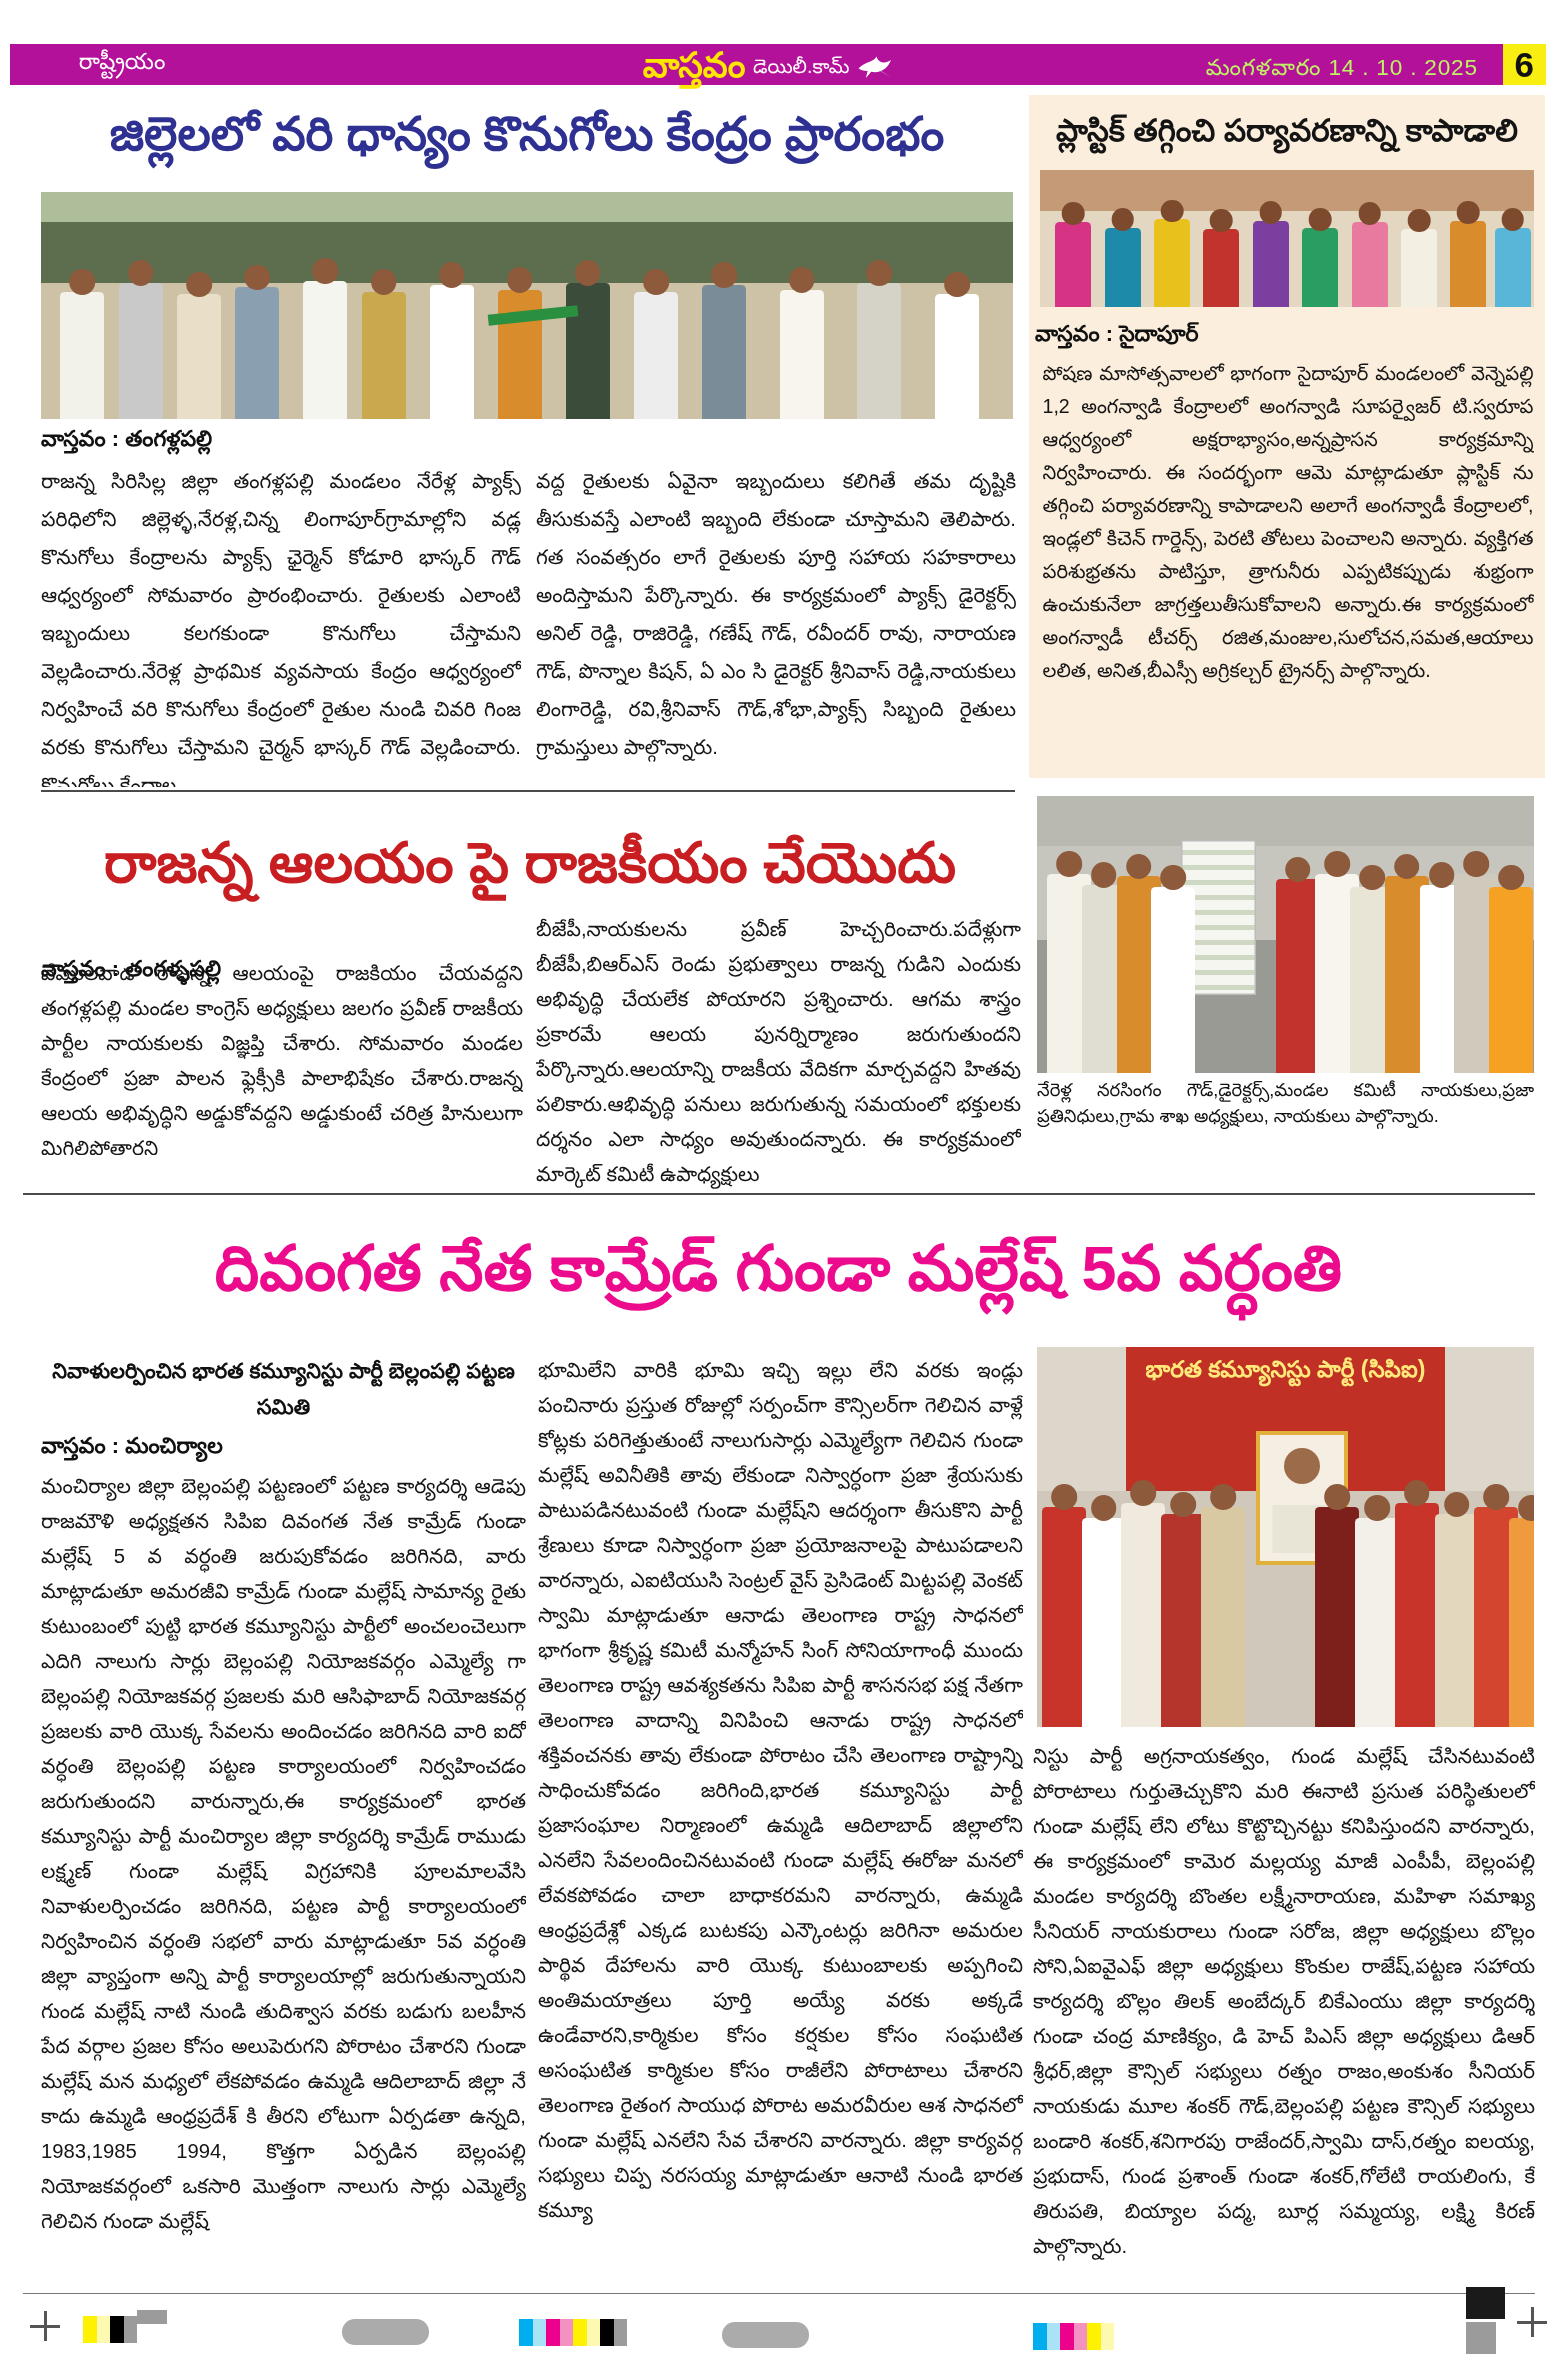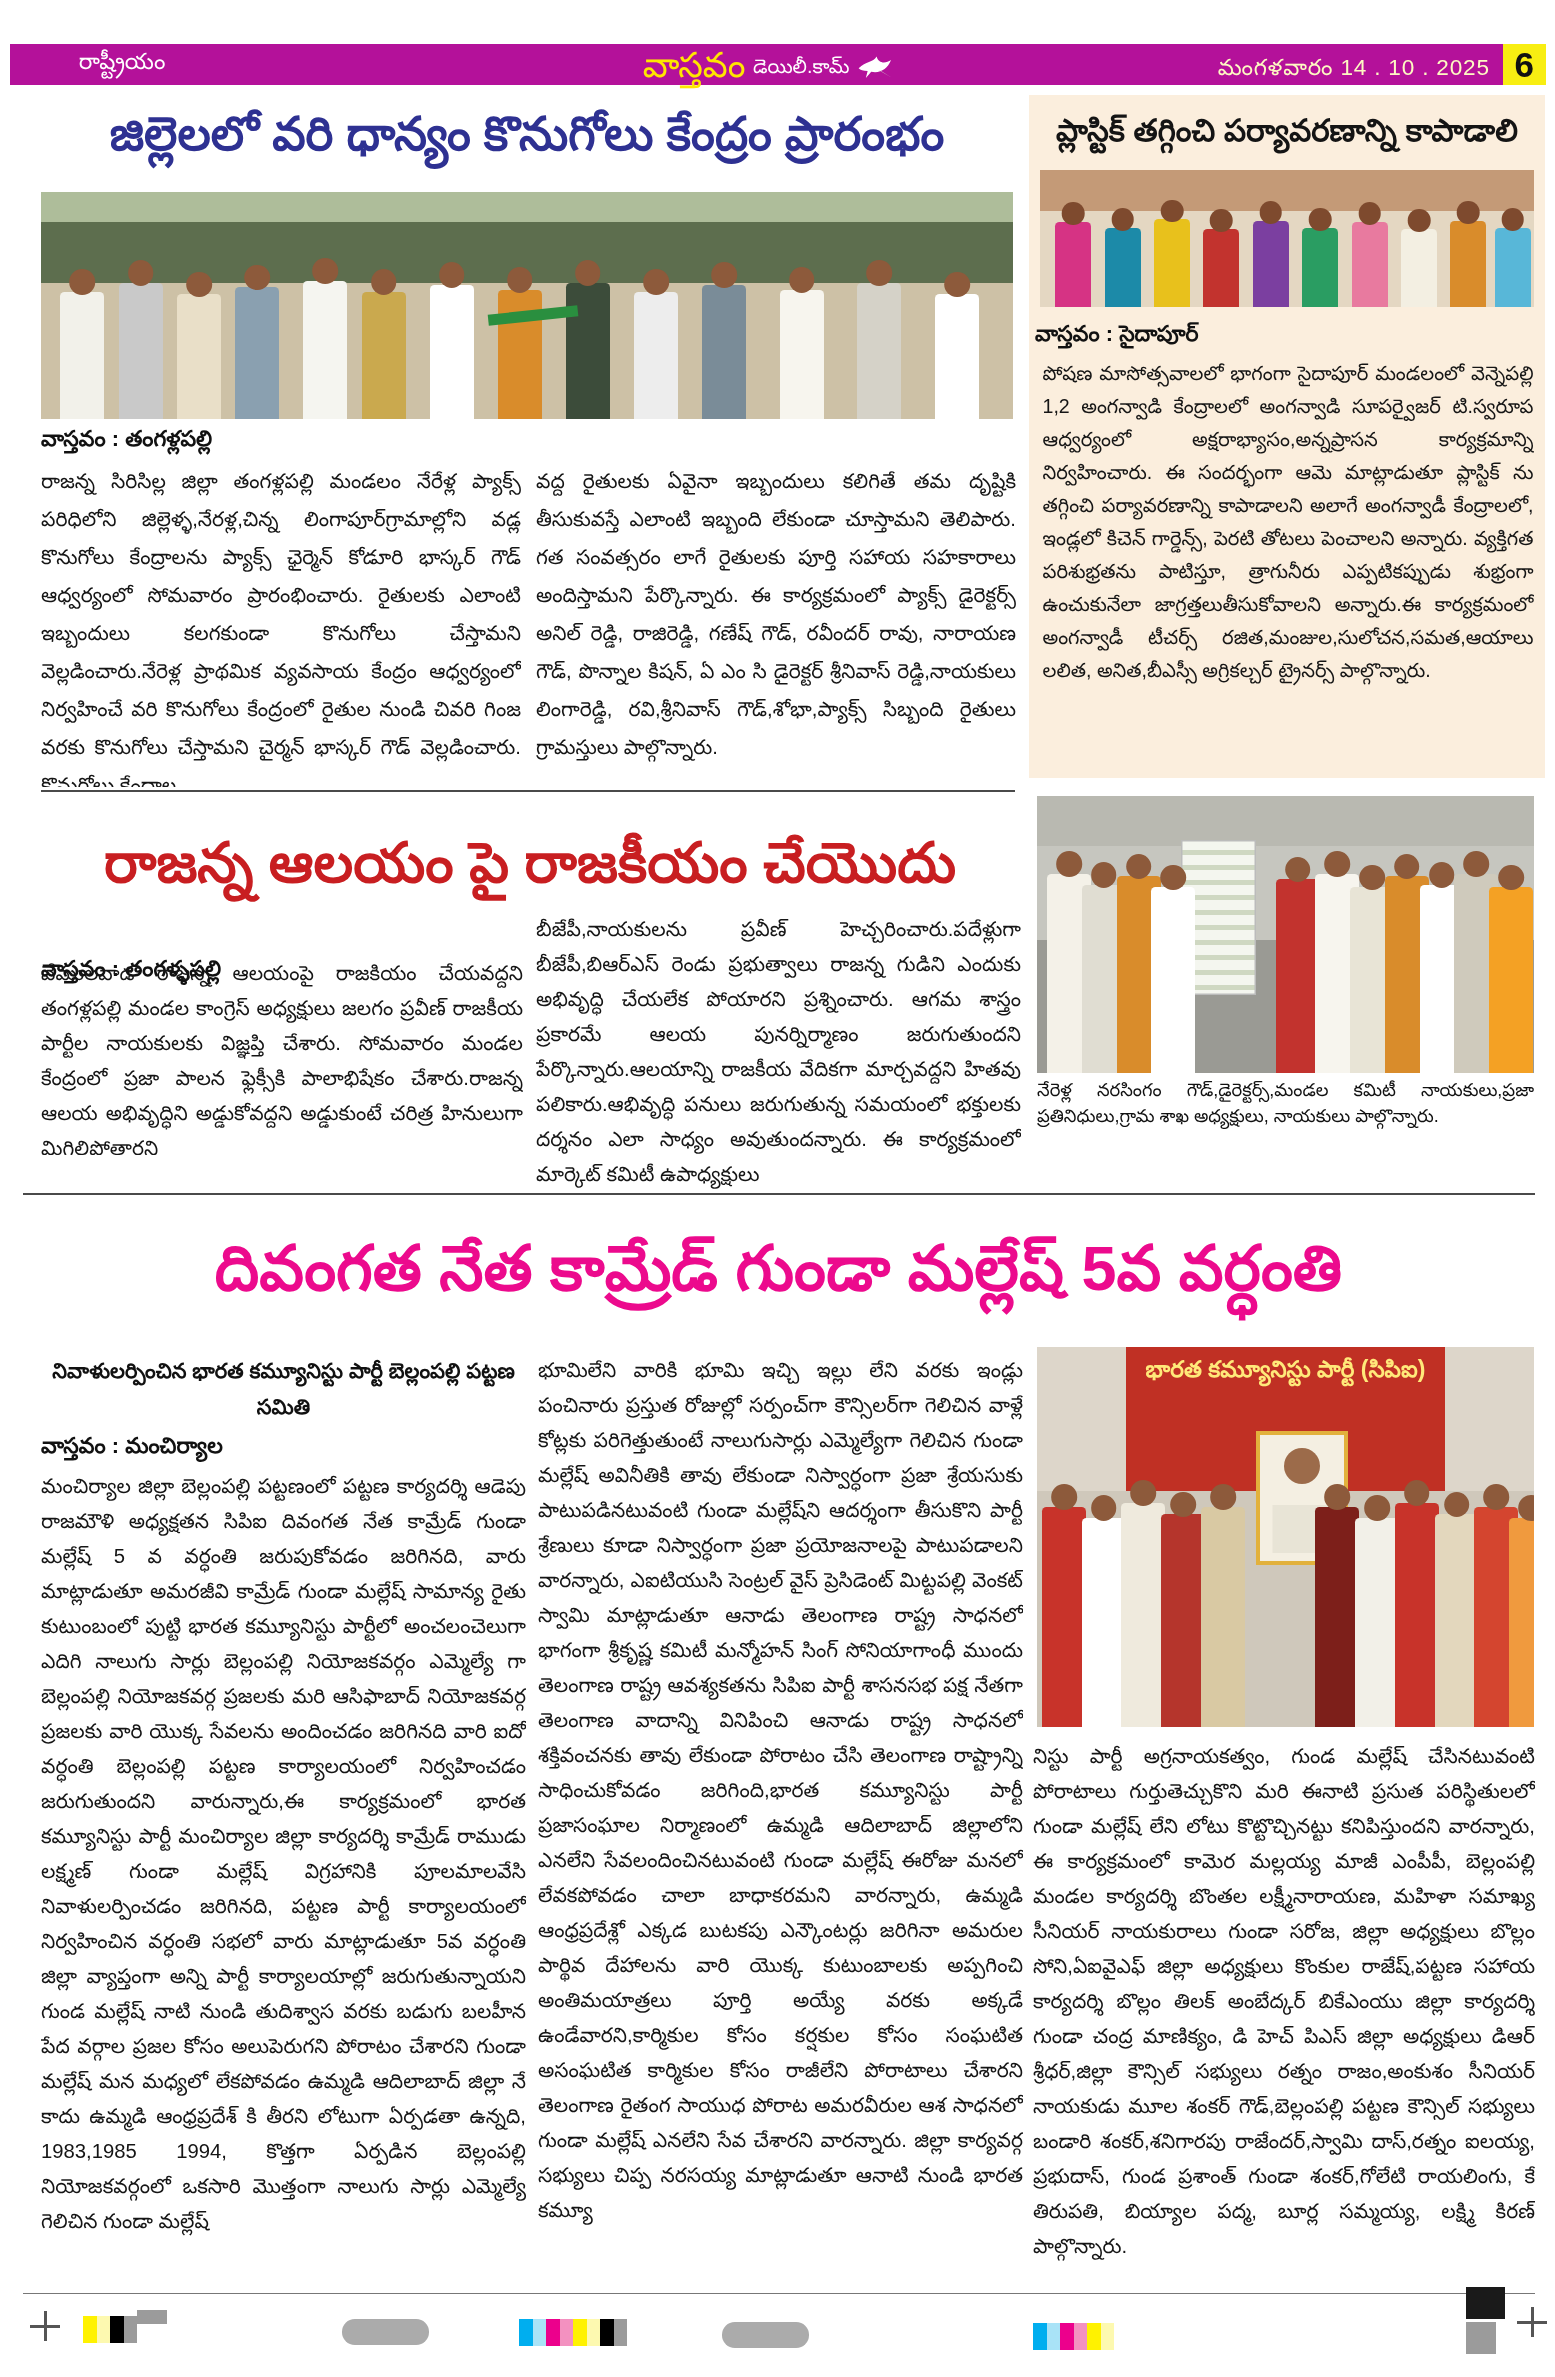--- a/index.html
+++ b/index.html
@@ -4,25 +4,25 @@
 <style>
   html,body{margin:0;padding:0;background:#e8e8e8;}
   #page{position:relative;width:1555px;height:2377px;background:#ffffff;overflow:hidden;
         font-family:"Liberation Sans","DejaVu Sans",sans-serif;color:#111;}
   
   .masthead{position:absolute;left:9.8px;top:44px;width:1536px;height:41px;background:#b4119a;}
   .m-left{position:absolute;left:69px;top:0;height:41px;display:flex;align-items:center;
           color:#fff;font-size:22.6px;}
   .m-center{position:absolute;left:50%;top:0;height:41px;transform:translateX(-54%);
             display:flex;align-items:center;gap:7.5px;white-space:nowrap;}
-  .brand{color:#ffe600;font-size:35px;font-weight:normal;line-height:41px;}
+  .brand{color:#ffe600;font-size:35px;font-weight:bold;line-height:41px;}
   .brand-suffix{color:#fff;font-size:19.6px;padding-top:7.5px;}
   .dove{padding-top:4.5px;}
-  .m-date{position:absolute;right:56px;top:0;height:52px;display:flex;align-items:center;
-          color:#fef9c3;font-size:22.6px;letter-spacing:0.8px;}
+  .m-date{position:absolute;right:68px;top:0;height:52px;display:flex;align-items:center;
+          color:#bef264;font-size:22.6px;letter-spacing:0.8px;}
   .page-num{position:absolute;right:0;top:0;width:43px;height:41px;background:#f8ee12;
             color:#111;font-size:35px;font-weight:bold;display:flex;align-items:center;justify-content:center;}
   
   .headline{font-weight:bold;text-align:center;overflow:hidden;}
   .dateline{position:absolute;font-weight:bold;text-align:left;font-size:22px;overflow:hidden;}
   .kicker{position:absolute;font-weight:bold;text-align:center;font-size:21px;line-height:36px;overflow:hidden;}
   .body-col{position:absolute;font-size:20.3px;line-height:38px;text-align:justify;overflow:hidden;color:#151515;}
   .caption{position:absolute;font-size:18px;line-height:26px;text-align:justify;overflow:hidden;}
   .hr{position:absolute;height:1.5px;background:#4a4a4a;}
   

